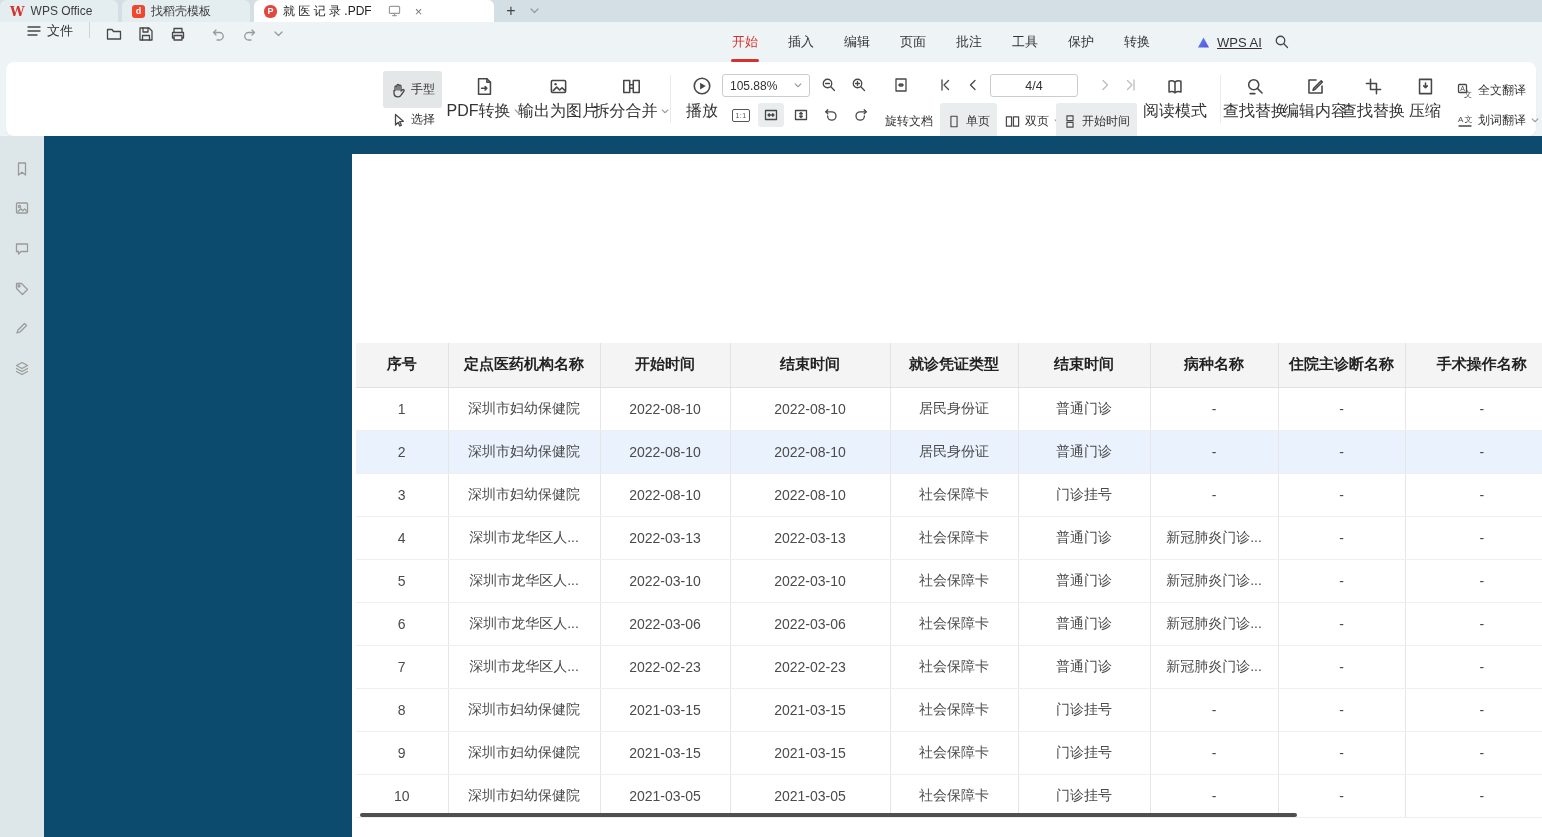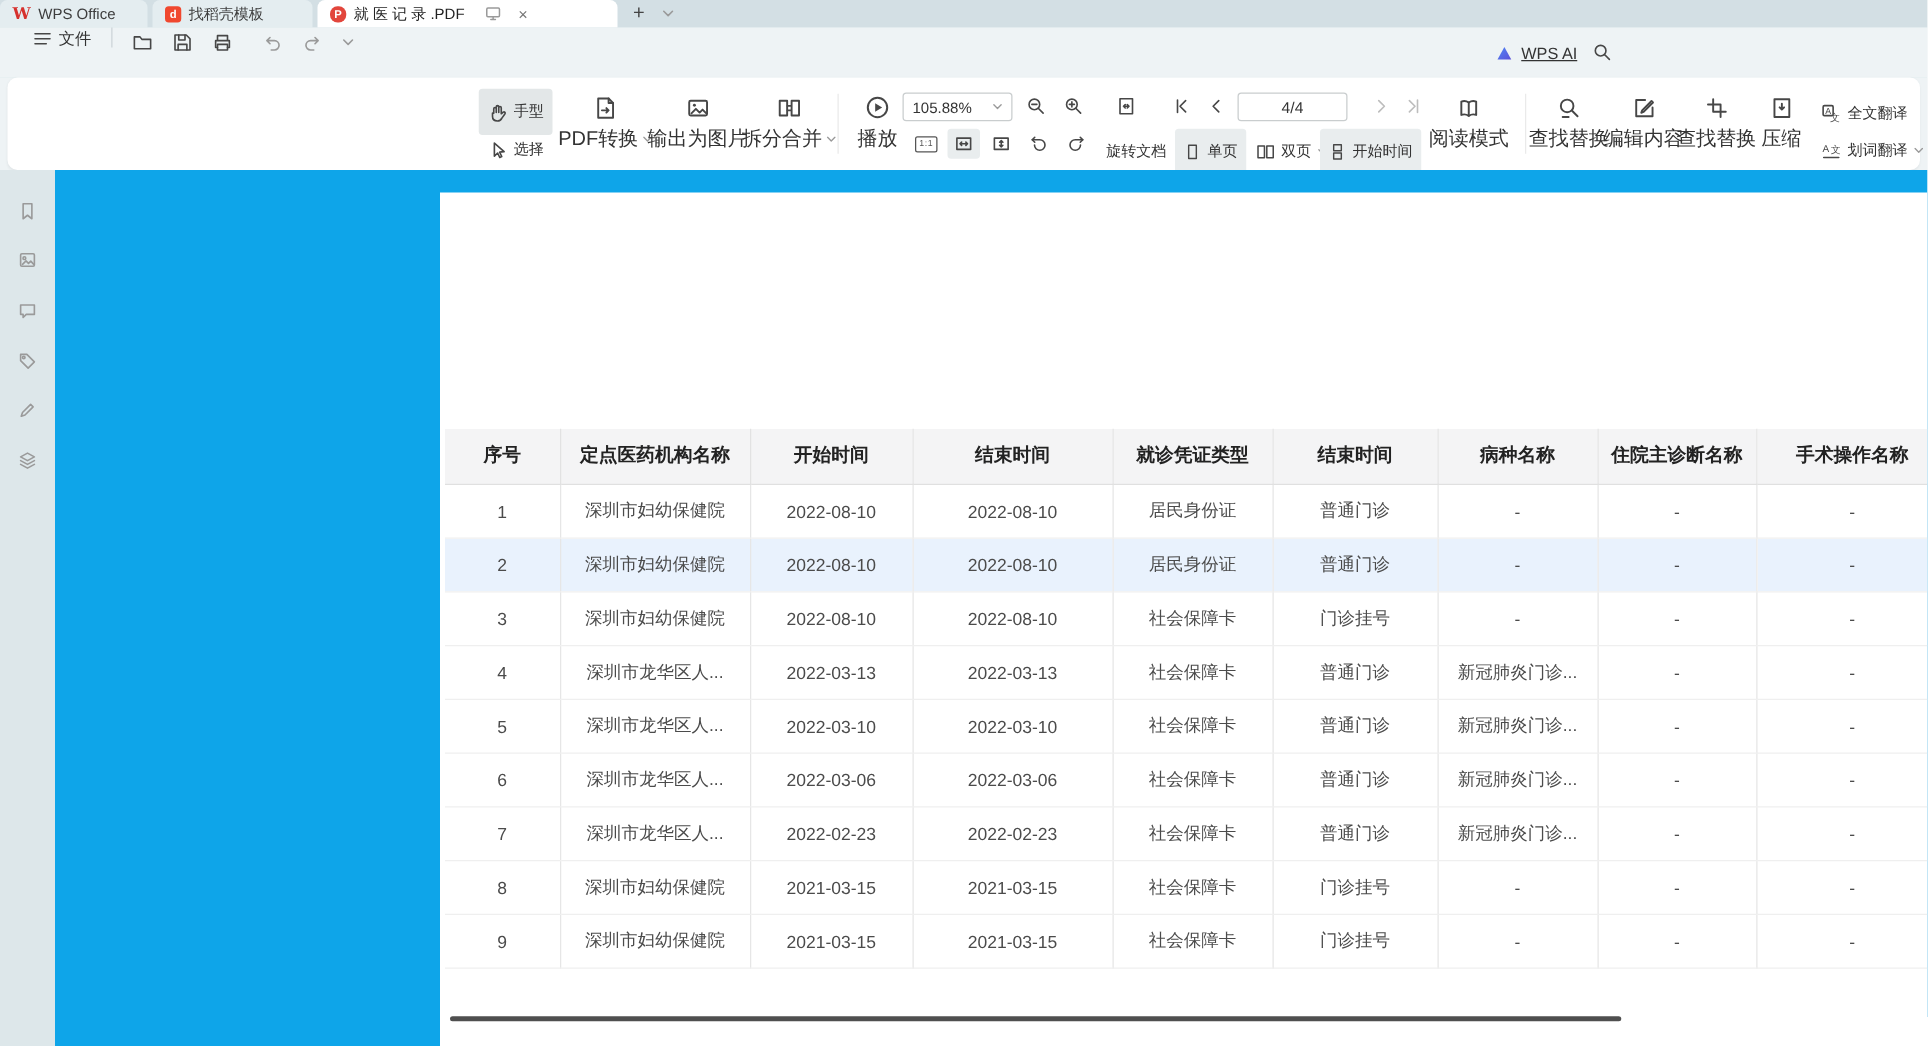--- a/index.html
+++ b/index.html
@@ -59,21 +59,21 @@
   svg.ic{display:block;}
   svg.ic *{fill:none;stroke:#474747;stroke-width:1.3;stroke-linecap:round;stroke-linejoin:round;}
   svg.ic .fil{fill:#474747;stroke:none;}
   svg.ic.gry *{stroke:#9a9a9a;}
   svg.ic.dis *{stroke:#bdbdbd;}
   svg.ic text{stroke:none;fill:#474747;font-family:inherit;}
 
   
   .rail{position:absolute;left:0;top:136px;bottom:0;width:44px;background:#dde7ea;}
   .railbtn{position:absolute;left:13px;width:18px;height:18px;display:flex;align-items:center;justify-content:center;}
-  .docarea{position:absolute;left:44px;top:136px;right:0;bottom:0;background:#0ea5e9;overflow:hidden;}
+  .docarea{position:absolute;left:44px;top:136px;right:0;bottom:0;background:#0c4a6e;overflow:hidden;}
   .page{position:absolute;left:308px;top:18px;width:calc(100% - 308px);bottom:0;background:#ffffff;}
 
   table.rec{border-collapse:collapse;table-layout:fixed;width:1186px;margin:189px 0 0 4px;}
   table.rec th{height:44px;background:#f4f4f5;font-size:15px;font-weight:700;color:#222;border-right:1px solid #e2e2e2;border-bottom:1px solid #e0e0e0;text-align:center;white-space:nowrap;overflow:hidden;}
   table.rec td{height:43px;font-size:14px;color:#4b4b4b;border-right:1px solid #e6e6e6;border-bottom:1px solid #efefef;text-align:center;white-space:nowrap;overflow:hidden;}
   table.rec th:last-child,table.rec td:last-child{border-right:none;padding-left:16px;}
   table.rec tr.hl td{background:var(--hl);}
   .hthumb{position:absolute;left:316px;top:677px;width:937px;height:4px;background:#4f4f4f;border-radius:2px;}
 </style>
 </head>
@@ -145,20 +145,30 @@
             <path d="M12.5 6.5L10 4M12.5 6.5L10 9M12.5 6.5h-6a3.75 3.75 0 0 0 0 7.5H9"></path>
           </svg>
       </div>
       <div class="mico" style="width:16px">
         <svg class="ic gry" width="9" height="6" viewBox="0 0 9 6">
             <polyline points="1,1 4.5,4.5 8,1"></polyline>
           </svg>
       </div>
     </div>
 
+    <div class="ribbon-tabs">
+      <span class="mtab active">开始</span>
+      <span class="mtab">插入</span>
+      <span class="mtab">编辑</span>
+      <span class="mtab">页面</span>
+      <span class="mtab">批注</span>
+      <span class="mtab">工具</span>
+      <span class="mtab">保护</span>
+      <span class="mtab">转换</span>
+    </div>
 
     <div class="wpsai">
       <svg width="15" height="13" viewBox="0 0 15 13">
         <defs>
             <linearGradient id="aig" x1="0" y1="0" x2="1" y2="1">
               <stop offset="0" stop-color="#4f8af7"></stop>
               <stop offset="1" stop-color="#5b4fd8"></stop>
             </linearGradient>
           </defs>
         <polygon points="2,11.5 7.5,1.5 13,11.5" fill="url(#aig)"></polygon>
@@ -568,19 +578,30 @@
               <td>9</td>
               <td>深圳市妇幼保健院</td>
               <td>2021-03-15</td>
               <td>2021-03-15</td>
               <td>社会保障卡</td>
               <td>门诊挂号</td>
               <td>-</td>
               <td>-</td>
               <td>-</td>
             </tr>
+            <tr>
+              <td>10</td>
+              <td>深圳市妇幼保健院</td>
+              <td>2021-03-05</td>
+              <td>2021-03-05</td>
+              <td>社会保障卡</td>
+              <td>门诊挂号</td>
+              <td>-</td>
+              <td>-</td>
+              <td>-</td>
+            </tr>
           </tbody>
       </table>
     </div>
     <div class="hthumb"></div>
   </div>
 
 </div>
 
 </body></html>

